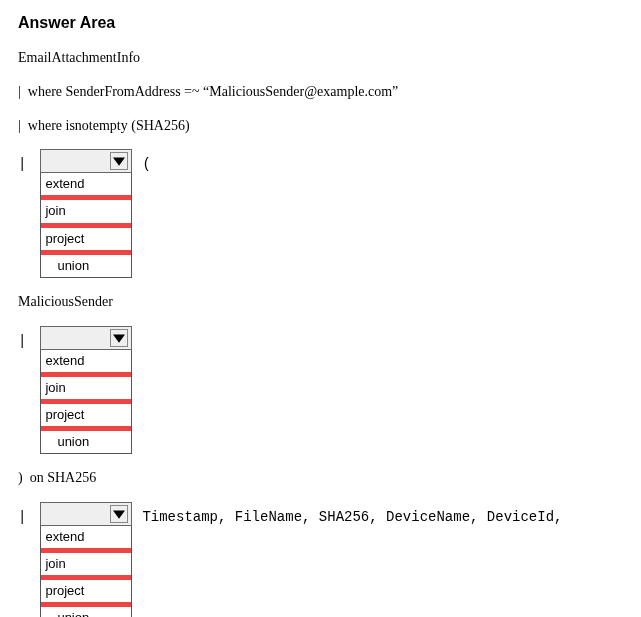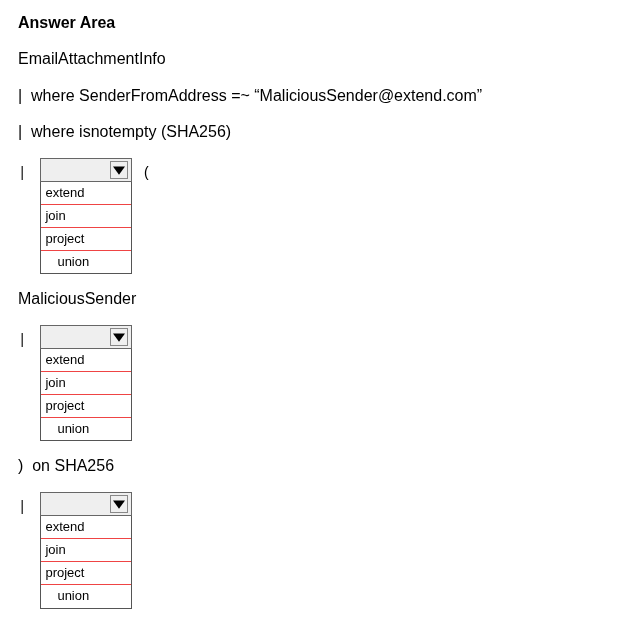--- a/index.html
+++ b/index.html
@@ -11,22 +11,22 @@
       box-sizing: border-box;
       font-size: 14px;
       line-height: 1.4;
     }
     .title {
       font-weight: bold;
       font-size: 16px;
       margin-bottom: 1px;
     }
     .mono {
-      font-family: Liberation Sans, sans-serif;
-      font-size: 16px;
+      font-family: Liberation Serif, serif;
+      font-size: 14px;
     }
     .line {
       margin: 14px 0;
       white-space: nowrap;
     }
     .dropdown-block {
       display: inline-block;
       vertical-align: top;
     }
     .row-with-dd {
@@ -68,41 +68,41 @@
       border: 1px solid #555;
       border-top: none;
       width: 92px;
       box-sizing: border-box;
       background: #fff;
     }
     .dd-option {
       font-family: Arial, Helvetica, sans-serif;
       font-size: 13px;
       padding: 2px 4px;
-      border-bottom: 1px solid #ef4444;
+      border-bottom: 5px solid #ef4444;
     }
     .dd-option:last-child {
       border-bottom: none;
       margin-left: 12px;
     }
     .after-dd {
       font-family: "Courier New", Courier, monospace;
       padding-top: 6px;
       padding-left: 10px;
     }
   </style>
 </head>
 <body>
 
 <div class="title">Answer Area</div>
 
 <div class="mono line">EmailAttachmentInfo</div>
 
 <div class="mono line">
-  <span>|</span>&nbsp;&nbsp;<span>where SenderFromAddress =~ </span><span>“MaliciousSender@extend.com”</span>
+  <span>|</span>&nbsp;&nbsp;<span>where SenderFromAddress =~ </span><span>“MaliciousSender@example.com”</span>
 </div>
 
 <div class="mono line">
   <span>|</span>&nbsp;&nbsp;<span>where isnotempty (SHA256)</span>
 </div>
 
 <div class="row-with-dd">
   <div class="pipe-prefix">|</div>
   <div class="dropdown-block">
     <div class="dd-selectbox">
@@ -157,15 +157,16 @@
           </svg>
       </div>
     </div>
     <div class="dd-options">
       <div class="dd-option">extend</div>
       <div class="dd-option">join</div>
       <div class="dd-option">project</div>
       <div class="dd-option">union</div>
     </div>
   </div>
+  <div class="after-dd">Timestamp, FileName, SHA256, DeviceName, DeviceId,</div>
 </div>
 
 <div class="mono line">NetworkMessageId, SenderFromAddress, RecipientEmailAddress</div>
 
 </body></html>

